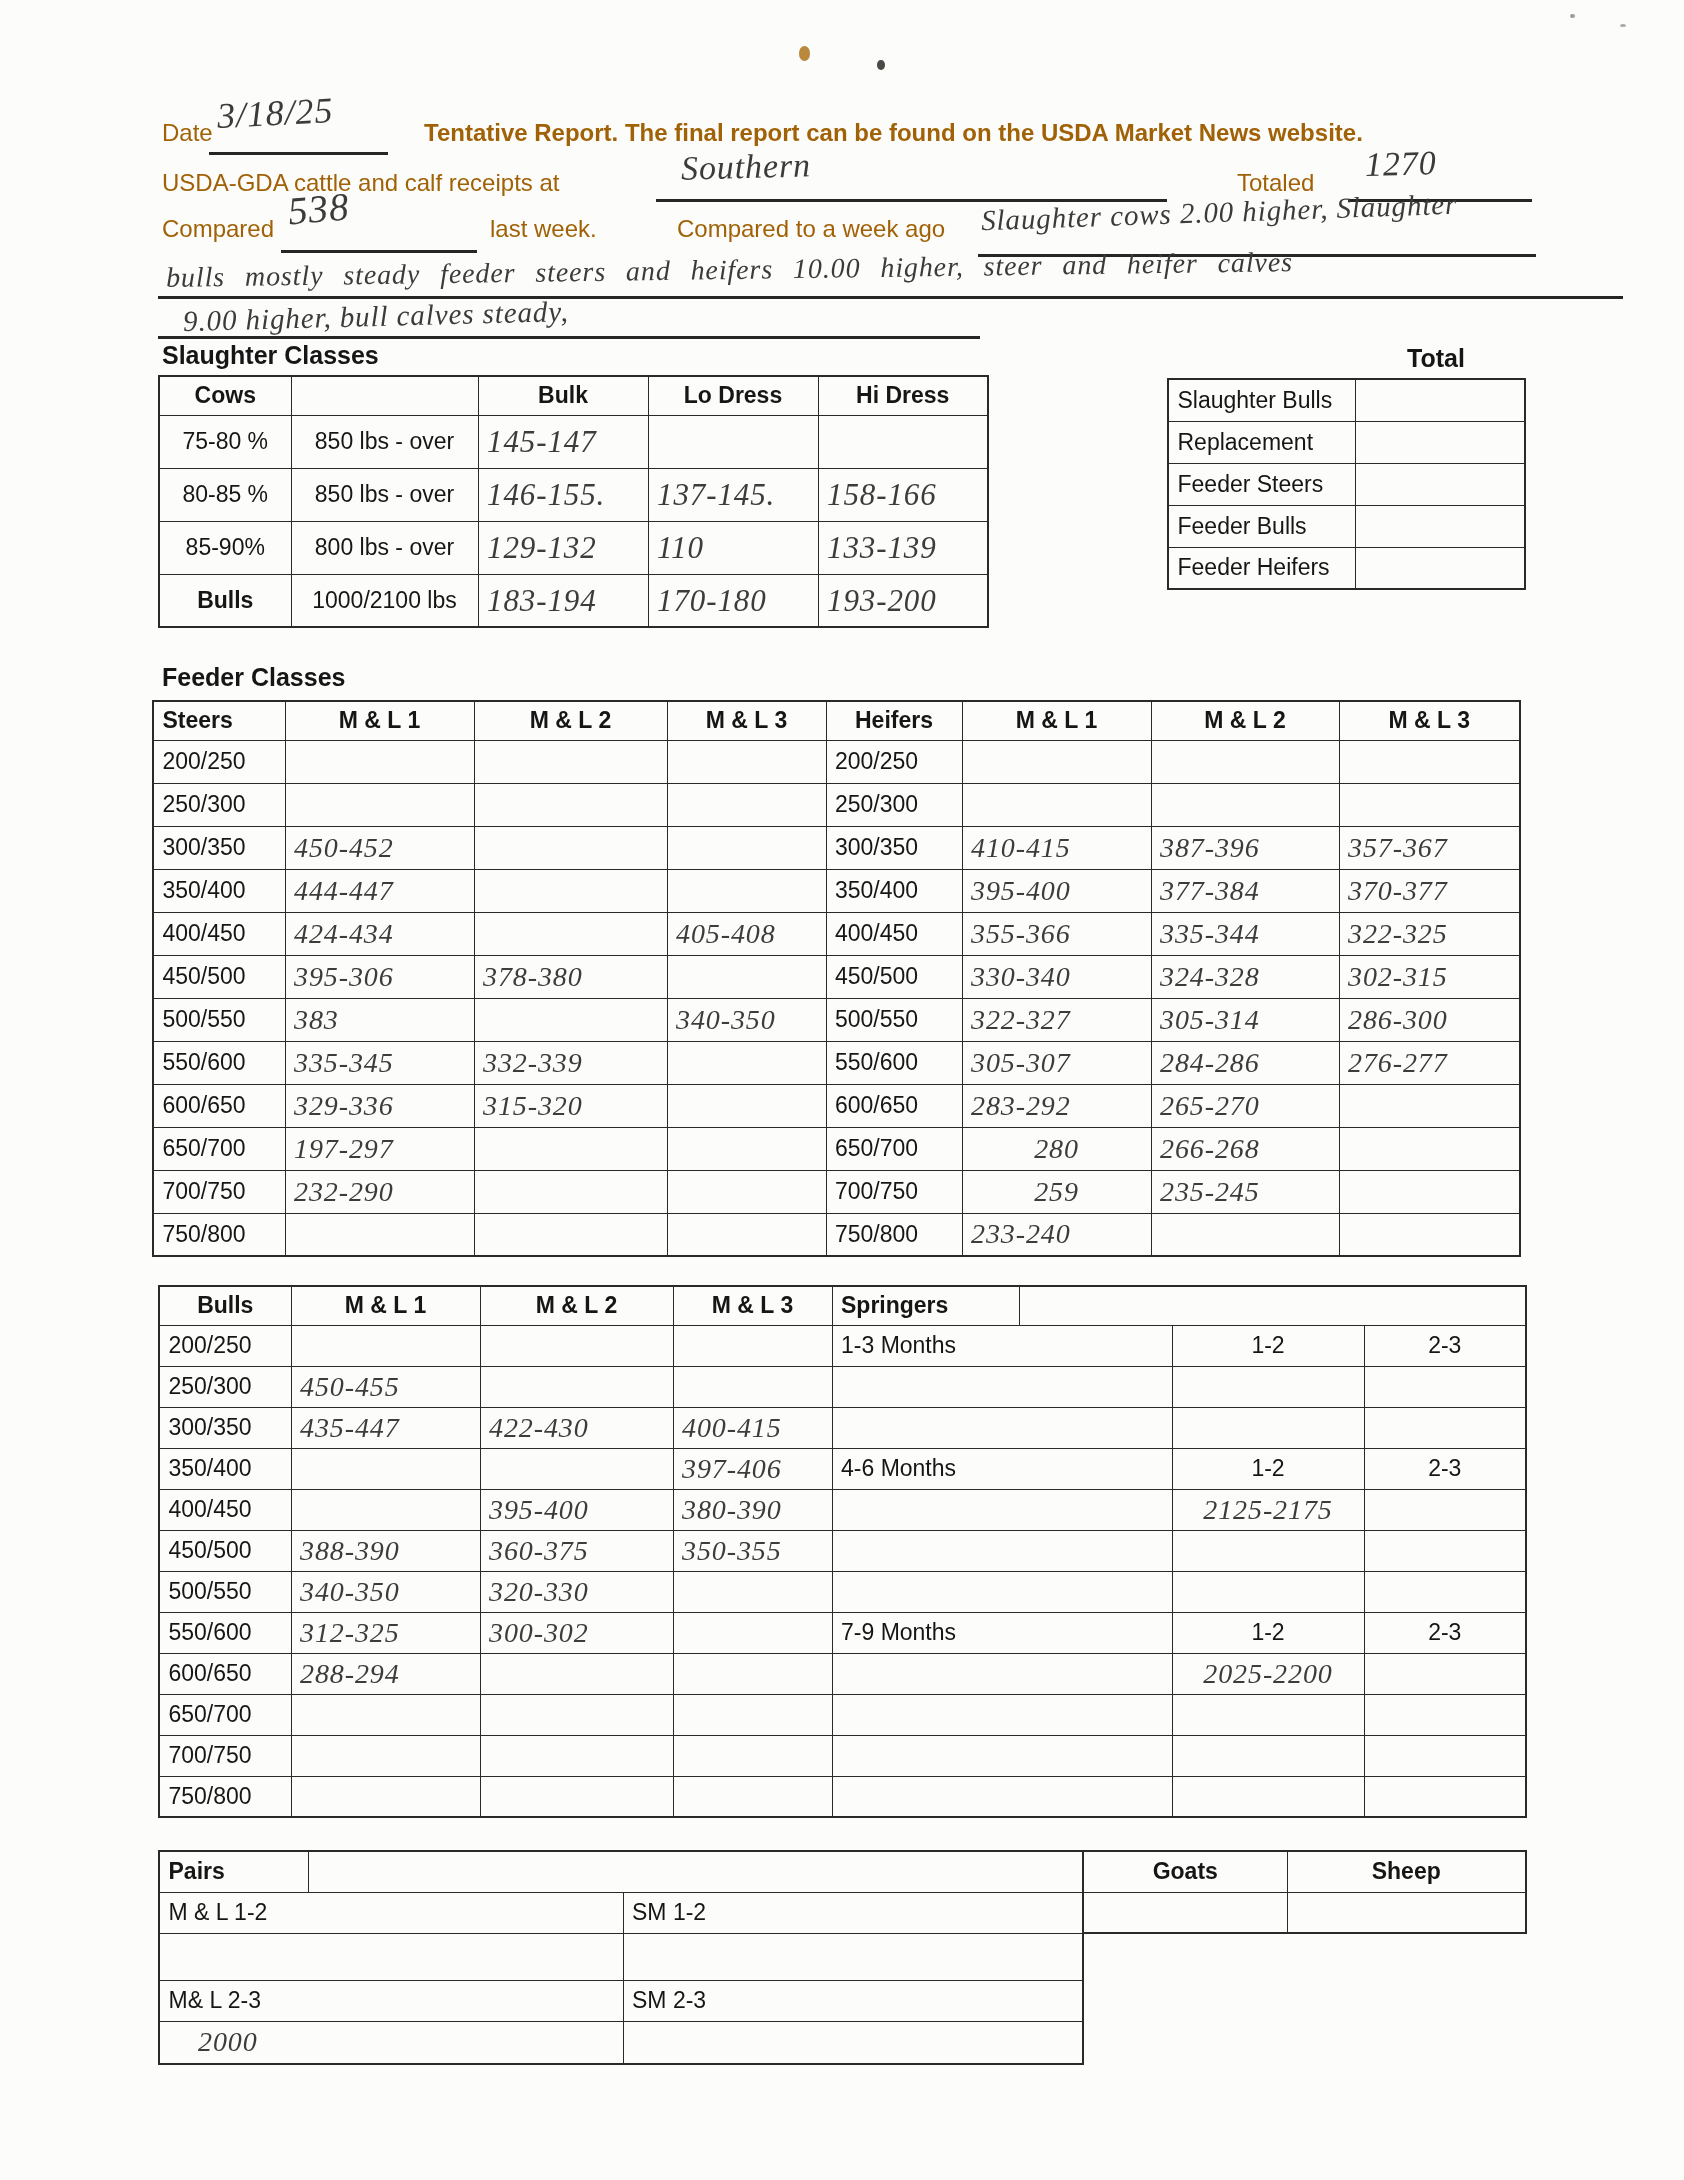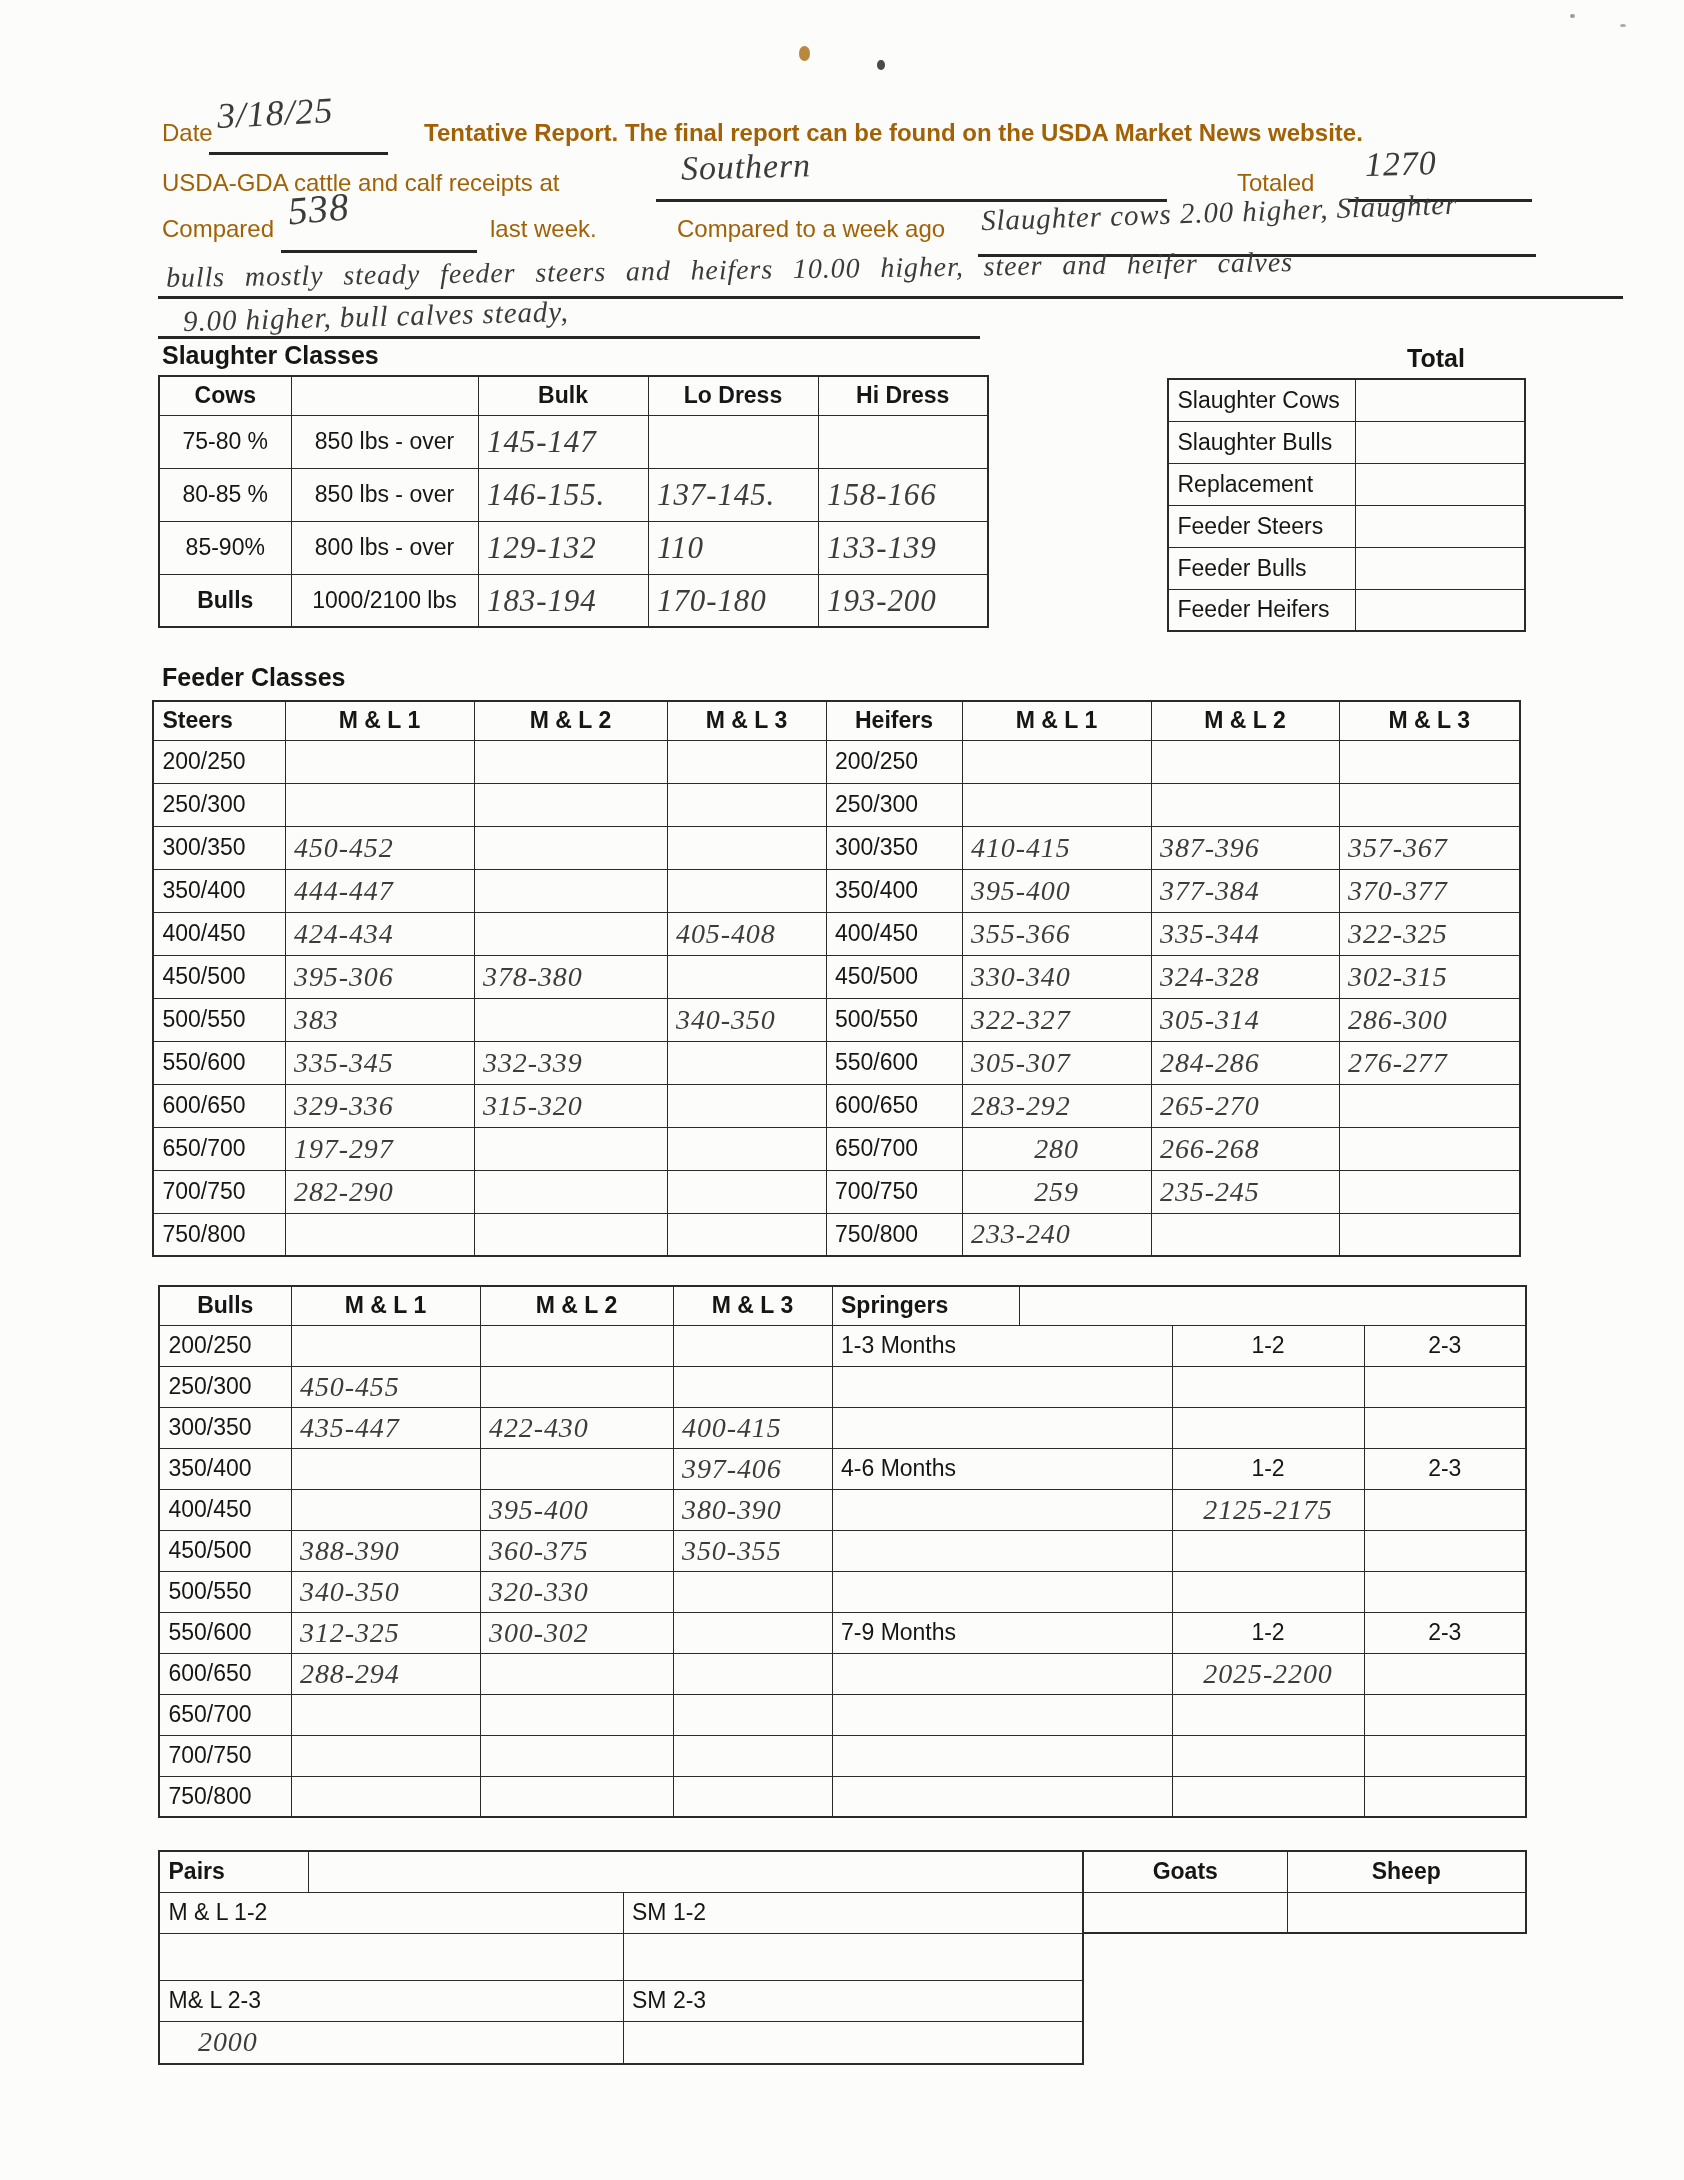--- a/index.html
+++ b/index.html
@@ -128,24 +128,20 @@
     </tr>
   </tbody>
     </table>
 
   <table style="left:1167px; top:378px; width:358px;">
     <colgroup>
         <col style="width:187px">
         <col style="width:170px">
       </colgroup>
     <tbody>
-        <tr style="height:42px;">
-      <td>Slaughter Cows</td>
-      <td class="hw-cell"></td>
-    </tr>
     <tr style="height:42px;">
       <td>Slaughter Bulls</td>
       <td class="hw-cell"></td>
     </tr>
     <tr style="height:42px;">
       <td>Replacement</td>
       <td class="hw-cell"></td>
     </tr>
     <tr style="height:42px;">
       <td>Feeder Steers</td>
@@ -279,21 +275,21 @@
       <td class="hw-cell-sm">197-297</td>
       <td class="hw-cell-sm"></td>
       <td class="hw-cell-sm"></td>
       <td>650/700</td>
       <td class="hw-cell-sm ctr">280</td>
       <td class="hw-cell-sm">266-268</td>
       <td class="hw-cell-sm"></td>
     </tr>
     <tr style="height:43px;">
       <td>700/750</td>
-      <td class="hw-cell-sm">282-290</td>
+      <td class="hw-cell-sm">232-290</td>
       <td class="hw-cell-sm"></td>
       <td class="hw-cell-sm"></td>
       <td>700/750</td>
       <td class="hw-cell-sm ctr">259</td>
       <td class="hw-cell-sm">235-245</td>
       <td class="hw-cell-sm"></td>
     </tr>
     <tr style="height:43px;">
       <td>750/800</td>
       <td class="hw-cell-sm"></td>

